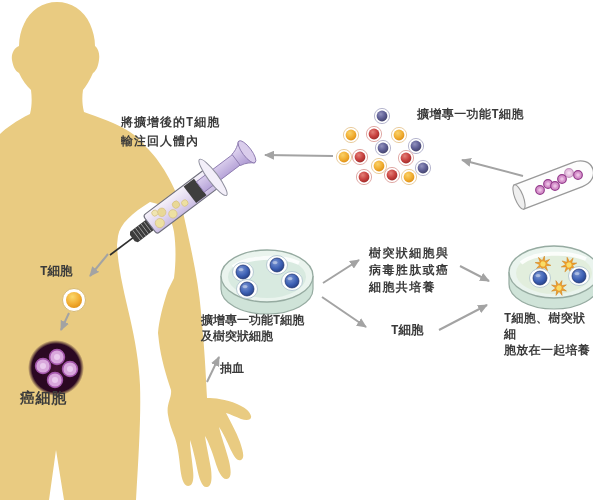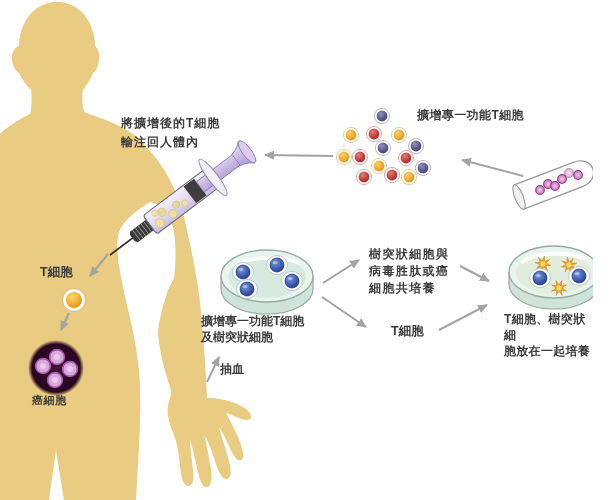--- a/index.html
+++ b/index.html
@@ -1,17 +1,17 @@
 <!DOCTYPE html>
 <html><head>
 <meta charset="utf-8">
 <style>
   html,body{margin:0;padding:0;background:#ffffff;}
   .stage{position:relative;width:593px;height:500px;background:#ffffff;overflow:hidden;
-         font-family:Liberation Sans, sans-serif;}
+         font-family:Liberation Mono, monospace;}
   .stage svg{position:absolute;left:0;top:0;}
   .lbl{position:absolute;font-size:12px;font-weight:700;color:#3b3b3b;
        white-space:pre-line;line-height:16px;}
 </style>
 </head>
 <body>
 
 <div class="stage">
 <svg width="610" height="500" viewBox="0 0 610 500">
   <defs>
@@ -215,21 +215,21 @@
     <line x1="322" y1="297" x2="366" y2="327" marker-end="url(#ah)"></line>
     <line x1="460" y1="266" x2="489" y2="281" marker-end="url(#ah)"></line>
     <line x1="439" y1="330" x2="487" y2="305" marker-end="url(#ah)"></line>
   </g>
 </svg>
 
   <div class="lbl" style="left:121px;top:114px;line-height:18.5px;letter-spacing:1px">將擴增後的T細胞
 輸注回人體內</div>
   <div class="lbl" style="left:417px;top:107px;letter-spacing:0.4px">擴增專一功能T細胞</div>
   <div class="lbl" style="left:40px;top:264px;font-size:12.5px">T細胞</div>
-  <div class="lbl" style="left:32px;top:392px;font-size:11px;letter-spacing:0.6px">癌細胞</div>
+  <div class="lbl" style="left:20px;top:392px;font-size:15px;letter-spacing:0.6px">癌細胞</div>
   <div class="lbl" style="left:201px;top:314px;line-height:15.5px">擴增專一功能T細胞
 及樹突狀細胞</div>
   <div class="lbl" style="left:220px;top:361px">抽血</div>
   <div class="lbl" style="left:369px;top:246px;line-height:17.2px;letter-spacing:1.4px">樹突狀細胞與
 病毒胜肽或癌
 細胞共培養</div>
   <div class="lbl" style="left:391px;top:323px;font-size:12.5px">T細胞</div>
   <div class="lbl" style="left:504px;top:312px;line-height:15.8px;letter-spacing:0.3px">T細胞、樹突狀細
 胞放在一起培養</div>
 </div>

